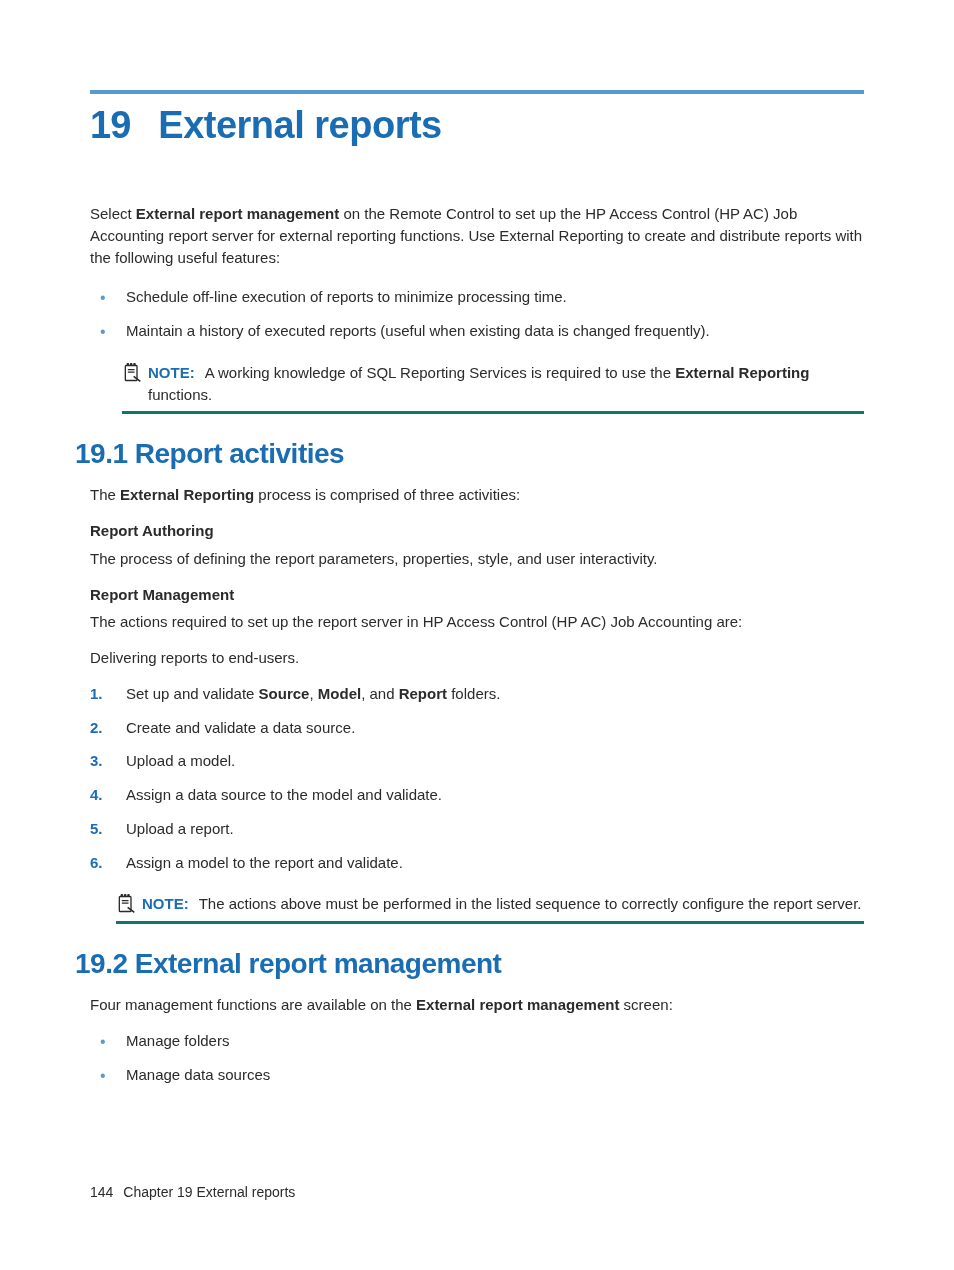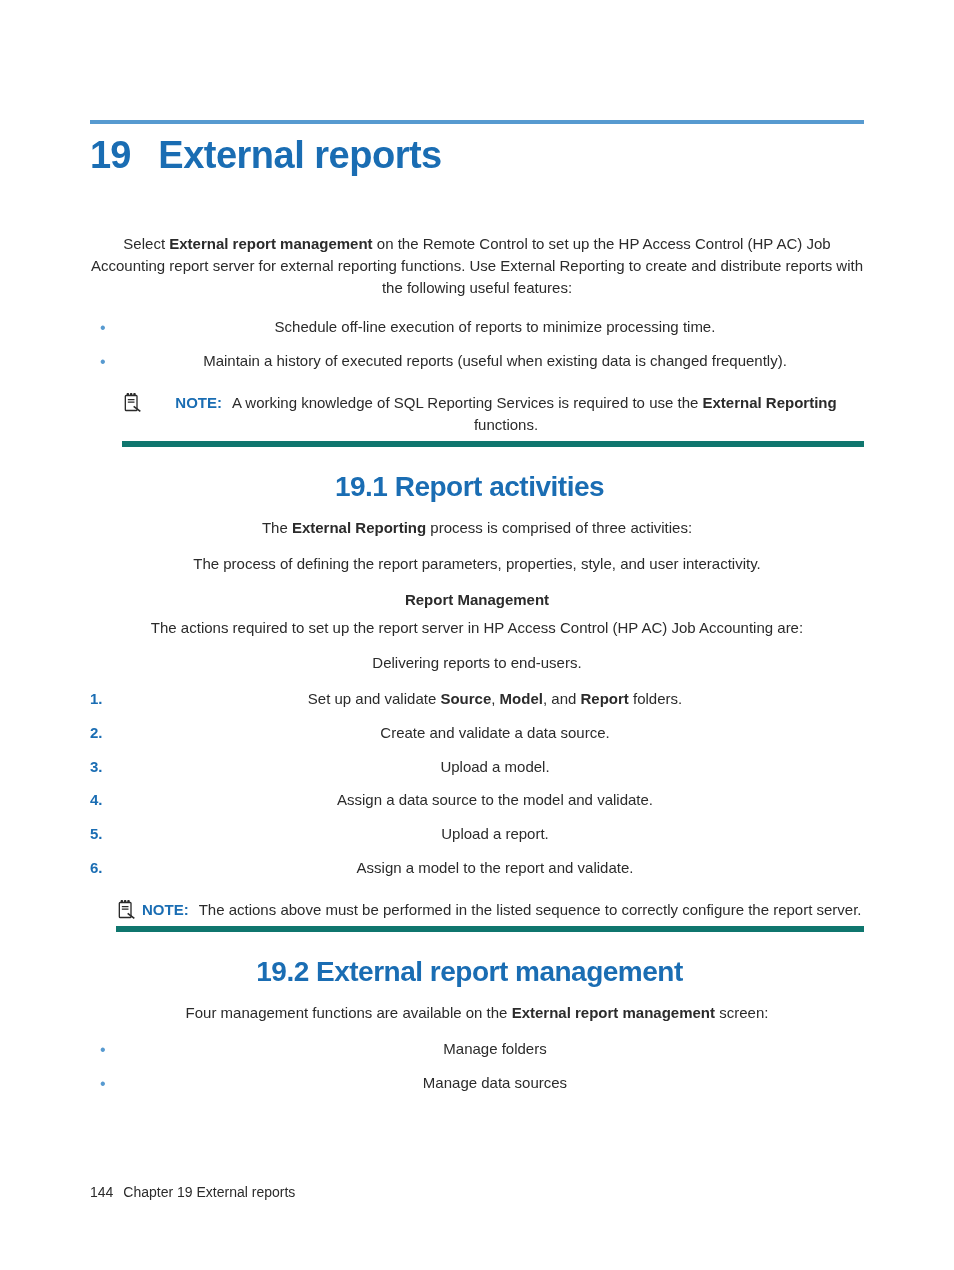--- a/index.html
+++ b/index.html
@@ -7,22 +7,21 @@
     font-family: "Segoe UI", "Helvetica Neue", Arial, sans-serif;
     font-size: 15px;
     color: #2b2b2b;
     background: #fff;
     width: 954px;
     min-height: 1270px;
     position: relative;
     padding: 0;
   }
   .page {
-    padding: 120px 90px 0 90px;
-    text-align: center;
+    padding: 90px 90px 0 90px;
   }
   .top-rule {
     border-top: 4px solid #579ad0;
     margin-bottom: 10px;
   }
   .chapter-heading {
     display: flex;
     align-items: baseline;
     gap: 28px;
     margin-bottom: 56px;
@@ -57,21 +56,21 @@
     content: "•";
     position: absolute;
     left: 10px;
     top: 0;
     color: #579ad0;
     font-size: 16px;
   }
   .note-box {
     margin: 14px 0 22px 0;
     padding: 6px 0 6px 0;
-    border-bottom: 6px solid #0f766e;
+    border-bottom: 3px solid #0f766e;
     display: flex;
     align-items: flex-start;
     gap: 6px;
     line-height: 1.45;
   }
   .note-icon {
     flex: 0 0 auto;
     width: 20px;
     height: 20px;
     margin-top: 1px;
@@ -156,20 +155,21 @@
     </div>
   </div>
 
   <h2 class="section-heading">19.1 Report activities</h2>
 
   <div class="body-text">
     <p class="sub-p">
       <span>The </span><span class="bold">External Reporting</span><span> process is comprised of three activities:</span>
     </p>
 
+    <p class="sub-h">Report Authoring</p>
     <p class="sub-p">The process of defining the report parameters, properties, style, and user interactivity.</p>
 
     <p class="sub-h">Report Management</p>
 
     <p class="sub-p">The actions required to set up the report server in HP Access Control (HP AC) Job Accounting are:</p>
 
     <p class="sub-p">Delivering reports to end-users.</p>
 
     <ol class="nums">
       <li><span class="num">1.</span><span>Set up and validate </span><span class="bold">Source</span><span>, </span><span class="bold">Model</span><span>, and </span><span class="bold">Report</span><span> folders.</span></li>

